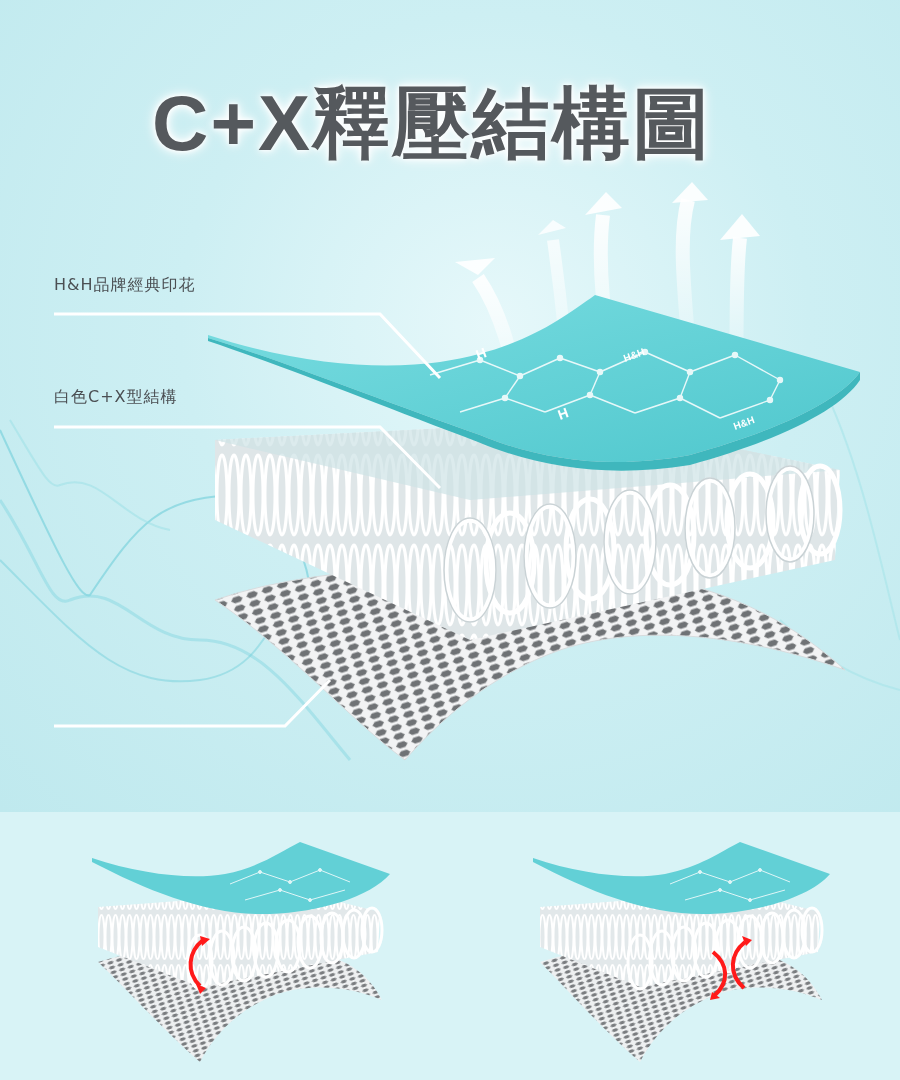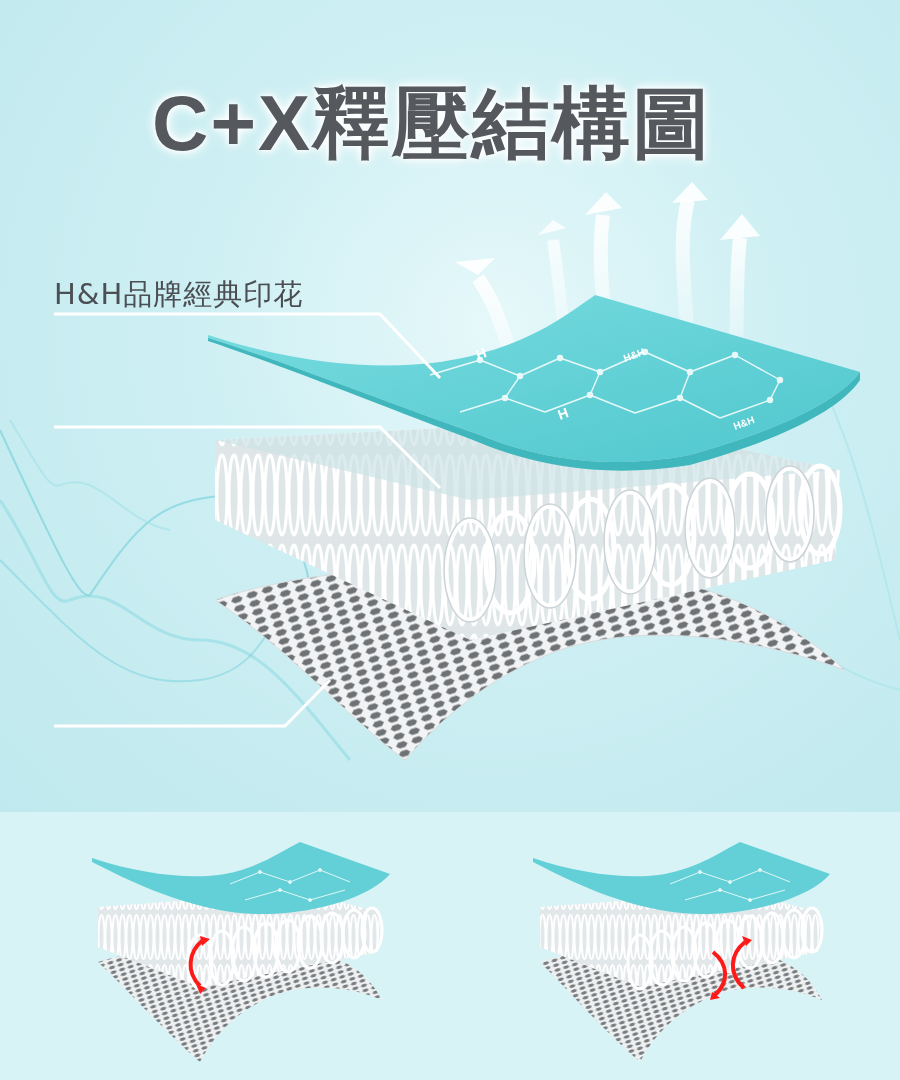--- a/index.html
+++ b/index.html
@@ -17,21 +17,21 @@
     position:absolute; left:0; top:812px; width:900px; height:268px;
     background:#d8f3f6;
   }
   .title {
     position:absolute; left:0; width:864px; top:72px; text-align:center;
     font-size:78px; font-weight:bold; color:#55595d; letter-spacing:2px;
     text-shadow: 0 0 8px #ffffff, 0 0 14px #ffffff, 0 0 4px #ffffff;
     font-family:"Liberation Sans","DejaVu Sans",sans-serif;
   }
   .label {
-    position:absolute; left:54px; font-size:29px; color:#4b4f53; letter-spacing:1px;
+    position:absolute; left:54px; font-size:16px; color:#4b4f53; letter-spacing:1px;
     font-family:"DejaVu Sans","Liberation Sans",sans-serif;
   }
   svg { position:absolute; left:0; top:0; }
 </style>
 </head>
 <body>
 
 <div class="top-panel">
 
   <svg width="900" height="812">
@@ -148,20 +148,21 @@
 
     <g stroke="#ffffff" stroke-width="3" fill="none">
       <polyline points="54,314 380,314 440,378"></polyline>
       <polyline points="54,427 380,427 440,488"></polyline>
       <polyline points="54,726 285,726 330,680"></polyline>
     </g>
   </svg>
 
   <div class="title">C+X釋壓結構圖</div>
   <div class="label" style="top:275px;">H&amp;H品牌經典印花</div>
+  <div class="label" style="top:387px;">白色C+X型結構</div>
 </div>
 
 <div class="bottom-panel">
   <svg width="900" height="268">
     <defs>
       <pattern id="meshPatSm" width="9" height="5" patternUnits="userSpaceOnUse" patternTransform="rotate(-18)">
         <rect width="9" height="5" fill="#eef0f1"></rect>
         <path d="M1,2.5 L3,1 L6,1 L8,2.5 L6,4 L3,4 Z" fill="#7a7d80"></path>
       </pattern>
       <pattern id="coilPatSm" width="7" height="50" patternUnits="userSpaceOnUse">

